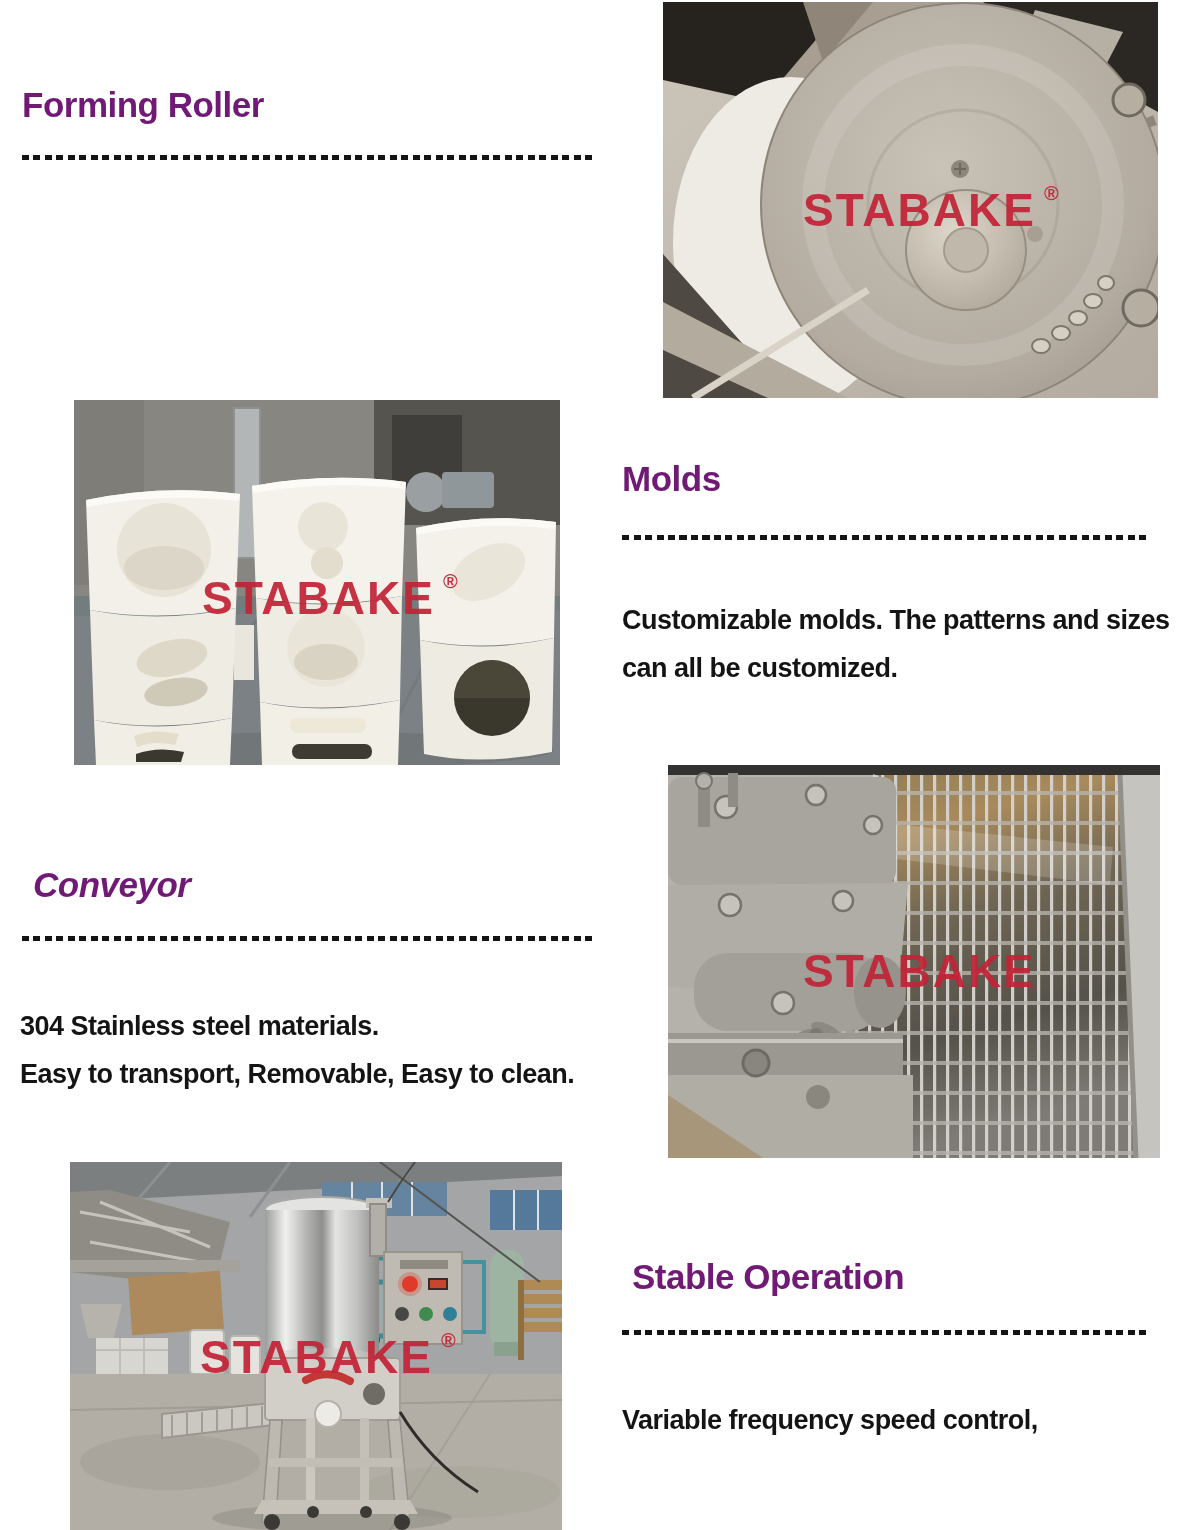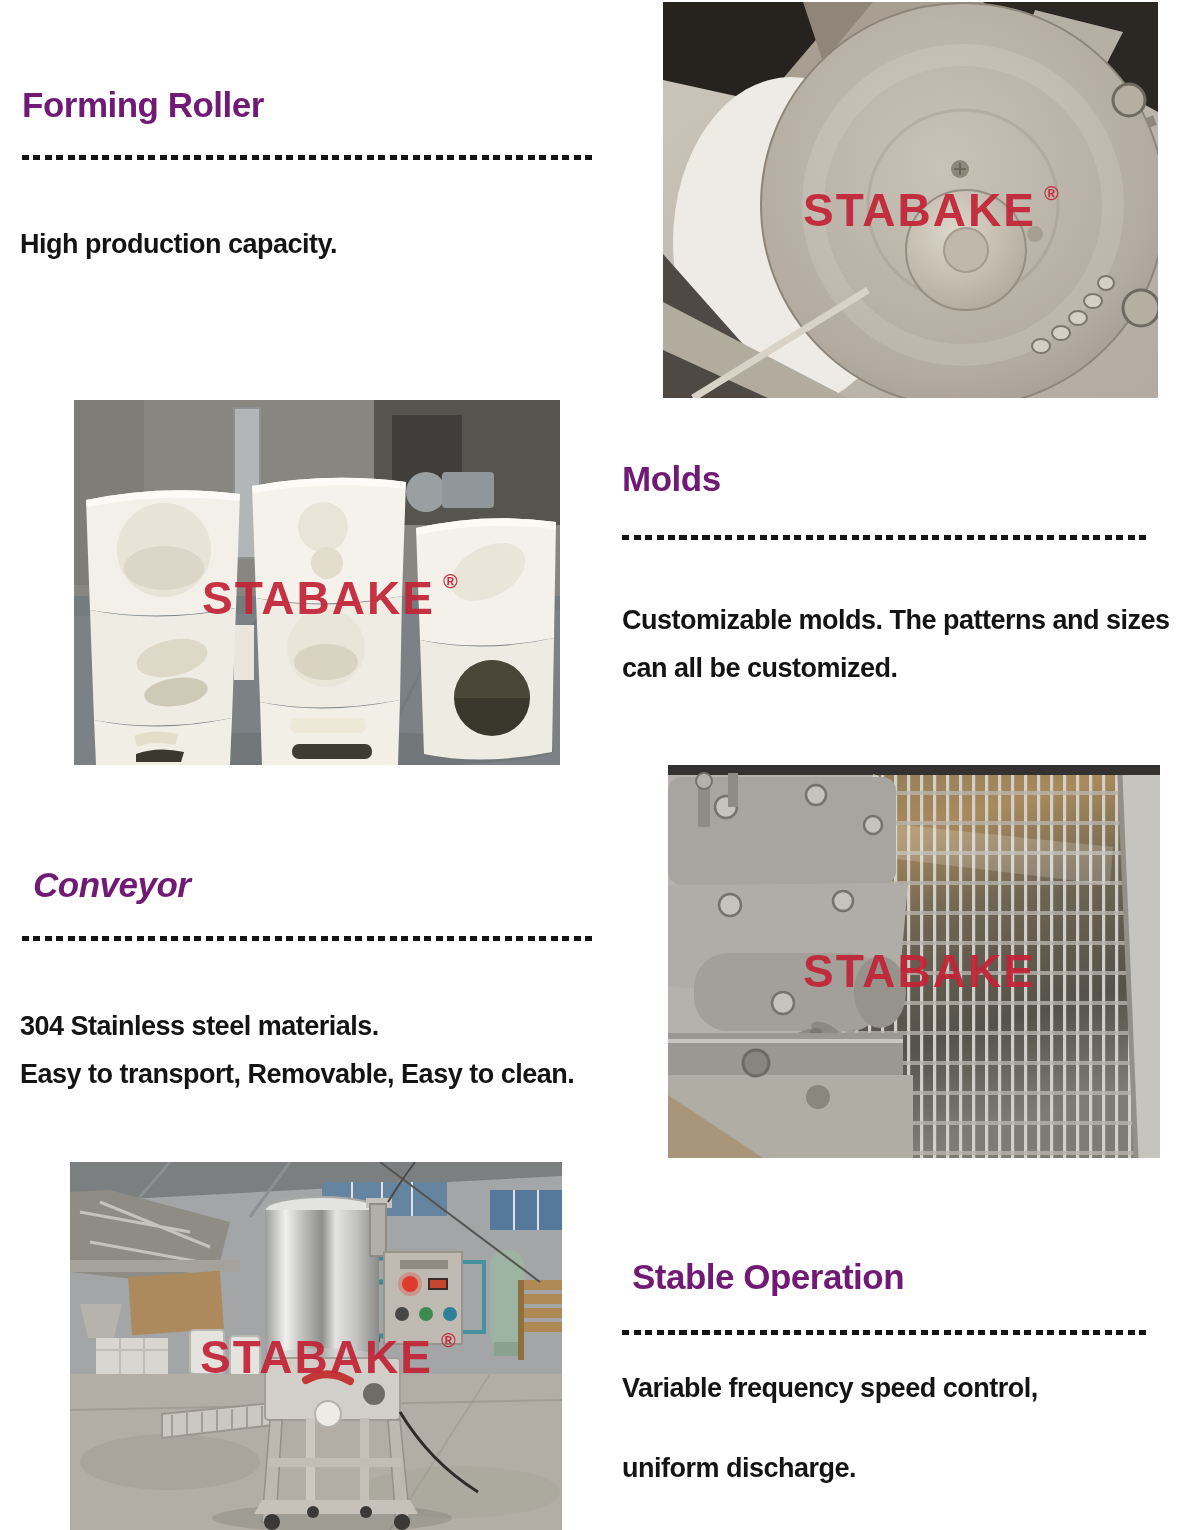--- a/index.html
+++ b/index.html
@@ -18,21 +18,20 @@
   .wm-text{font-size:46px;line-height:1;letter-spacing:2px;}
   .wm-reg{font-size:20px;line-height:1;margin-left:8px;margin-top:-4px;}
 </style>
 </head>
 <body>
 
 <div class="page">
 
   <div class="section-title" style="left:22px;top:84px;">Forming Roller</div>
   <div class="dash" style="left:22px;top:155px;width:572px;"></div>
-  <div class="body-line" style="left:20px;top:228px;">High production capacity.</div>
 
   <div class="photo" style="left:663px;top:2px;width:495px;height:396px;">
     <svg viewBox="0 0 495 396" preserveAspectRatio="none">
       <defs>
         <linearGradient id="p1bg" x1="0" y1="0" x2="1" y2="1">
           <stop offset="0" stop-color="#cdc6bb"></stop>
             <stop offset="1" stop-color="#b3aba0"></stop>
         </linearGradient>
         <radialGradient id="p1disc" cx="0.45" cy="0.4" r="0.75">
           <stop offset="0" stop-color="#c9c2b7"></stop>
@@ -331,16 +330,15 @@
       </g>
     </svg>
     <div class="wm" style="left:130px;top:172px;">
       <span class="wm-text">STABAKE</span>
       <span class="wm-reg">®</span>
     </div>
   </div>
 
   <div class="section-title" style="left:632px;top:1256px;">Stable Operation</div>
   <div class="dash" style="left:622px;top:1330px;width:528px;"></div>
-  <div class="body-line" style="left:622px;top:1372px;">Variable frequency speed control,</div>
-  <div class="body-line" style="left:622px;top:1452px;">uniform discharge.</div>
+  <div class="body-line" style="left:622px;top:1404px;">Variable frequency speed control,</div>
 
 </div>
 
 </body></html>

